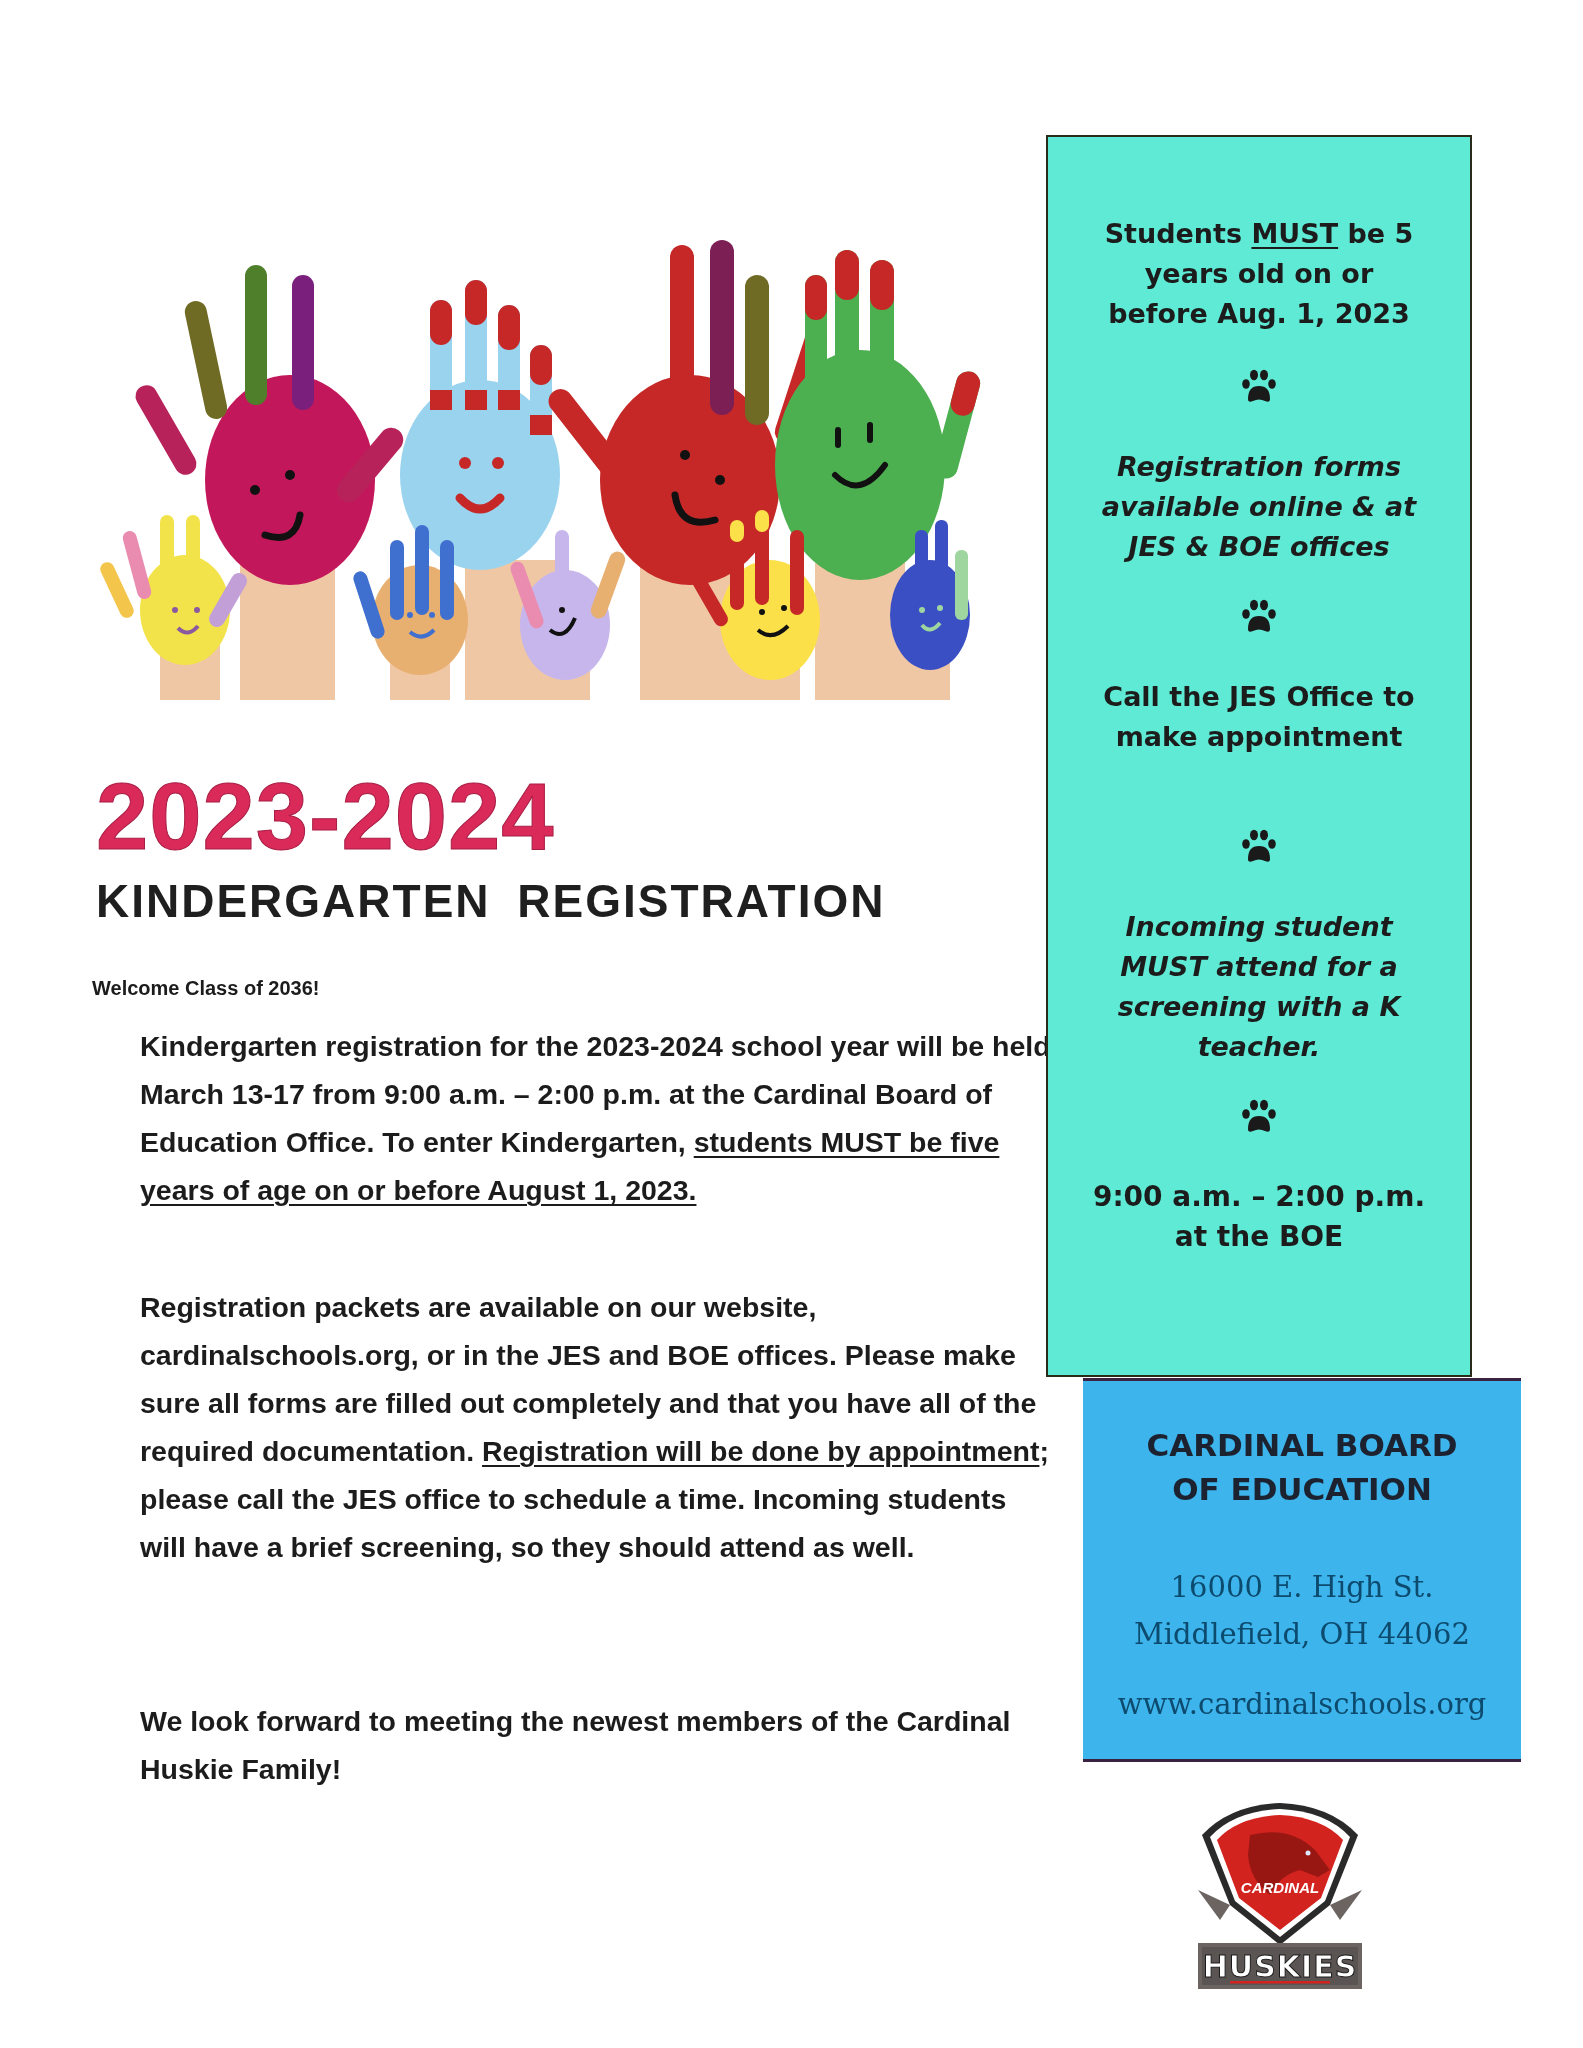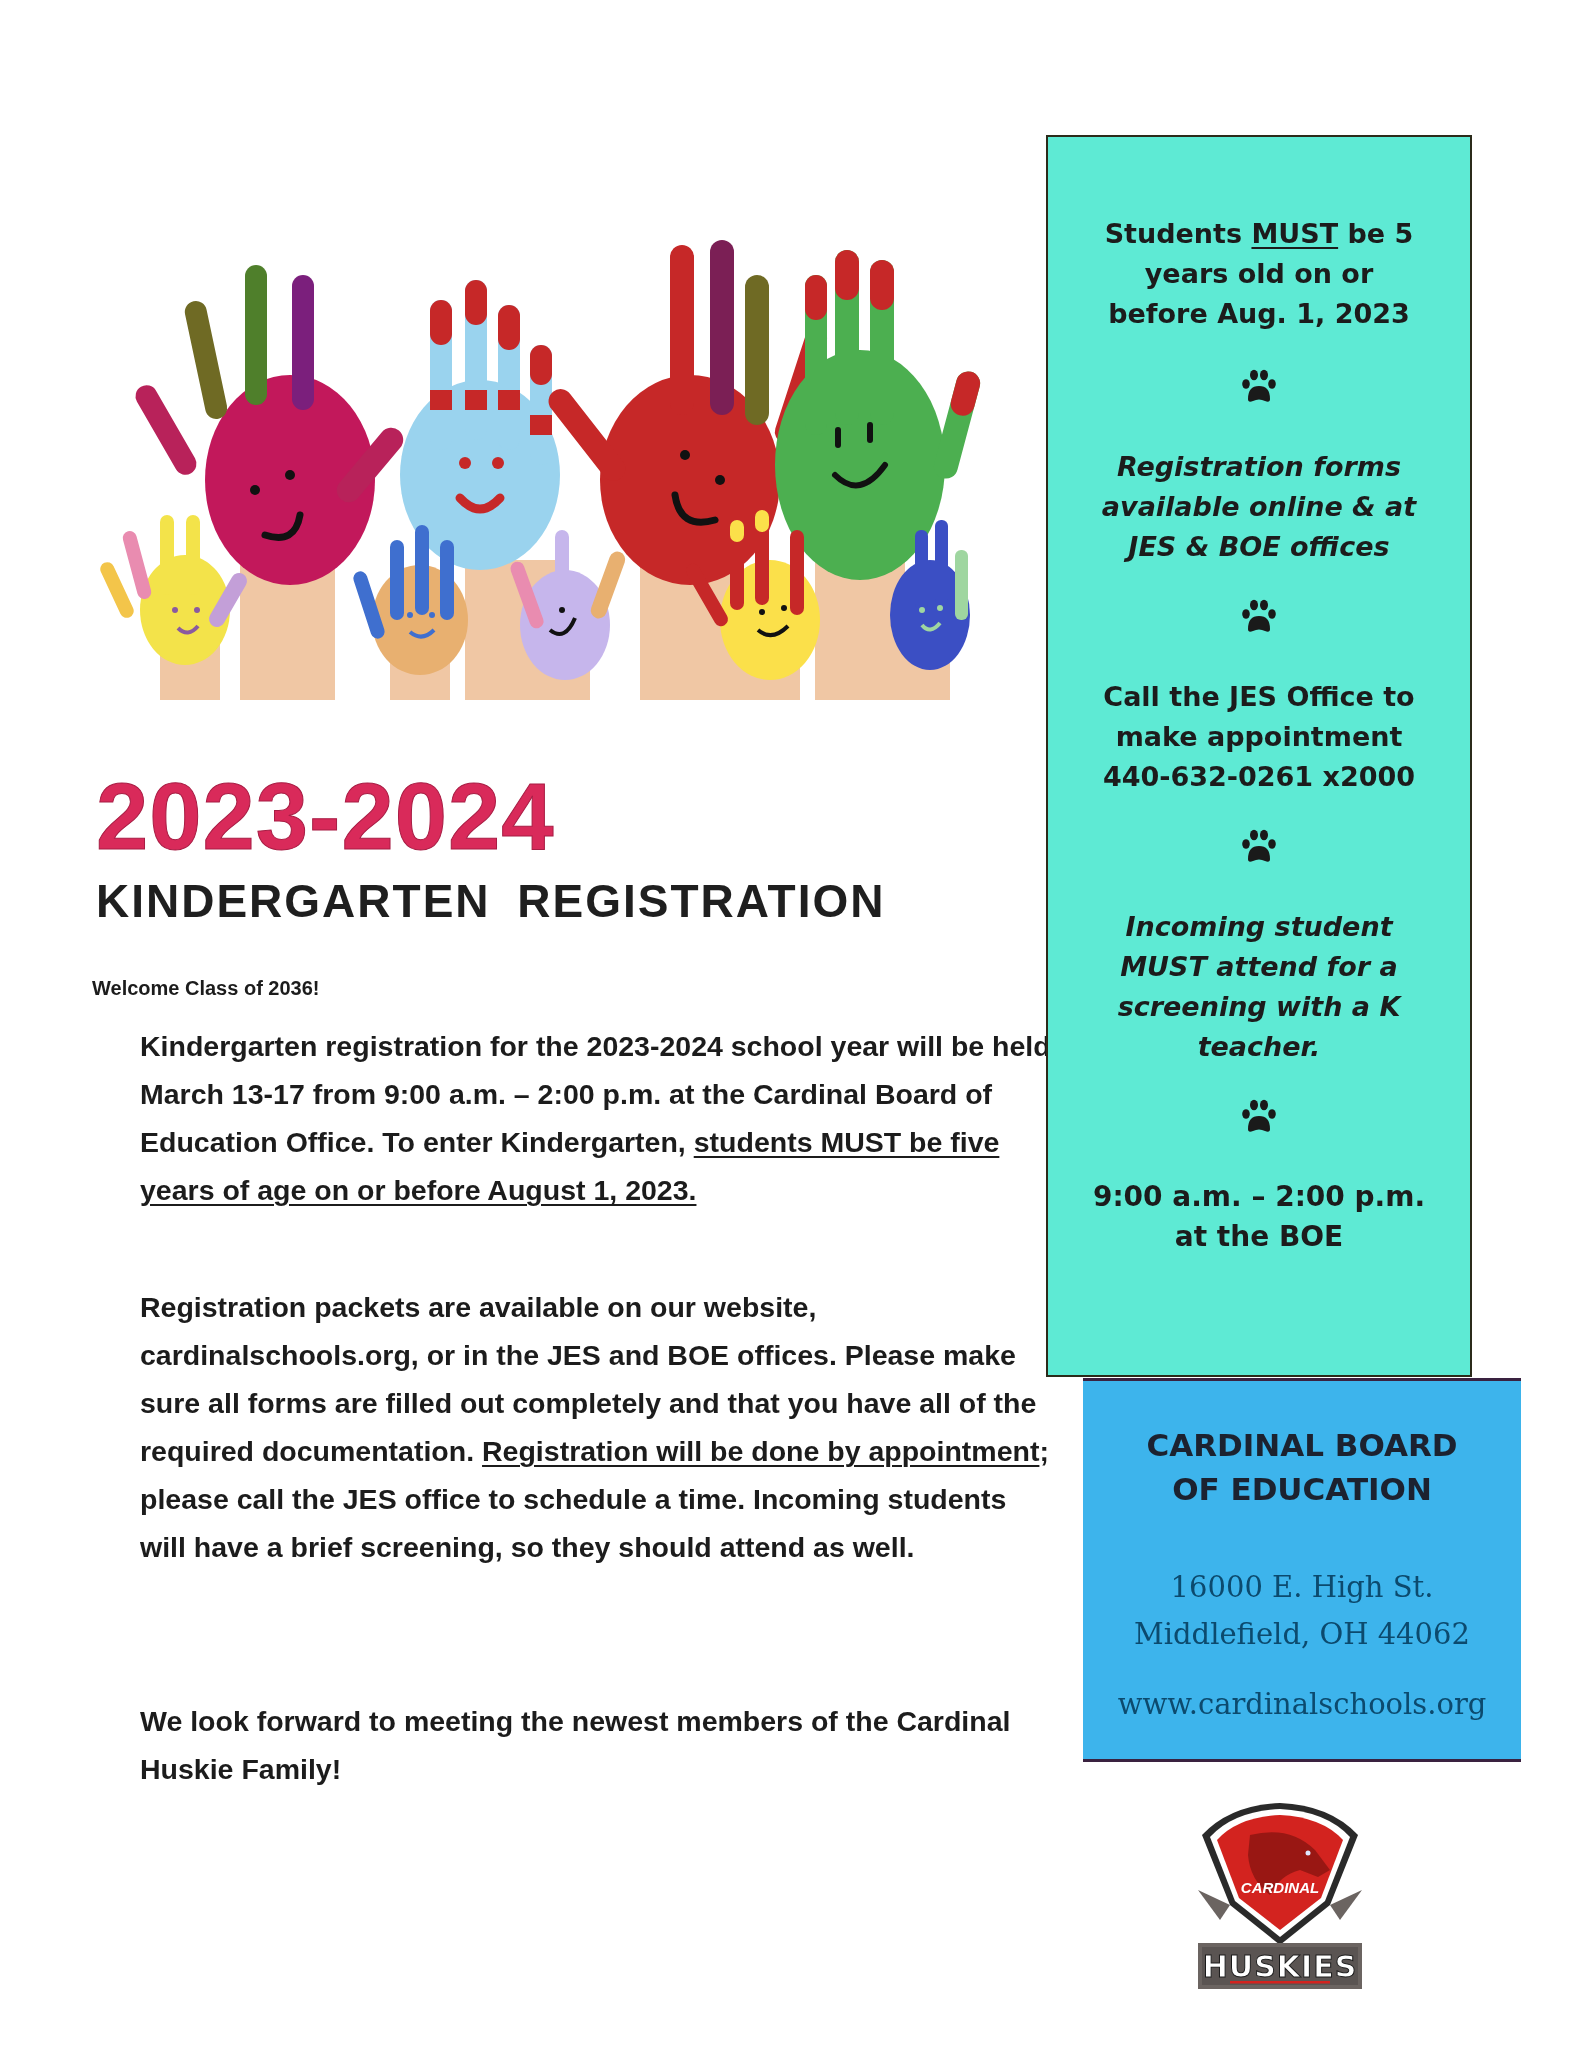--- a/index.html
+++ b/index.html
@@ -258,21 +258,20 @@
         <ellipse cx="25" cy="9" rx="4" ry="5.2" fill="#1a1a1a"></ellipse>
         <ellipse cx="7" cy="18" rx="3.8" ry="4.8" fill="#1a1a1a"></ellipse>
         <ellipse cx="33" cy="18" rx="3.8" ry="4.8" fill="#1a1a1a"></ellipse>
         <path d="M 9 33 Q 9 20 20 20 Q 31 20 31 33 Q 31 37 26 35 Q 20 32 14 35 Q 9 37 9 33 Z" fill="#1a1a1a"></path>
       </svg>
   </div>
 
   <div class="yb-item" style="top:540px;">
     <div>Call the JES Office to</div>
     <div>make appointment</div>
-    <div>440-632-0261 x2000</div>
   </div>
 
   <div class="paw" style="top:689px;">
     <svg viewBox="0 0 40 40">
         <ellipse cx="15" cy="9" rx="4" ry="5.2" fill="#1a1a1a"></ellipse>
         <ellipse cx="25" cy="9" rx="4" ry="5.2" fill="#1a1a1a"></ellipse>
         <ellipse cx="7" cy="18" rx="3.8" ry="4.8" fill="#1a1a1a"></ellipse>
         <ellipse cx="33" cy="18" rx="3.8" ry="4.8" fill="#1a1a1a"></ellipse>
         <path d="M 9 33 Q 9 20 20 20 Q 31 20 31 33 Q 31 37 26 35 Q 20 32 14 35 Q 9 37 9 33 Z" fill="#1a1a1a"></path>
       </svg>

